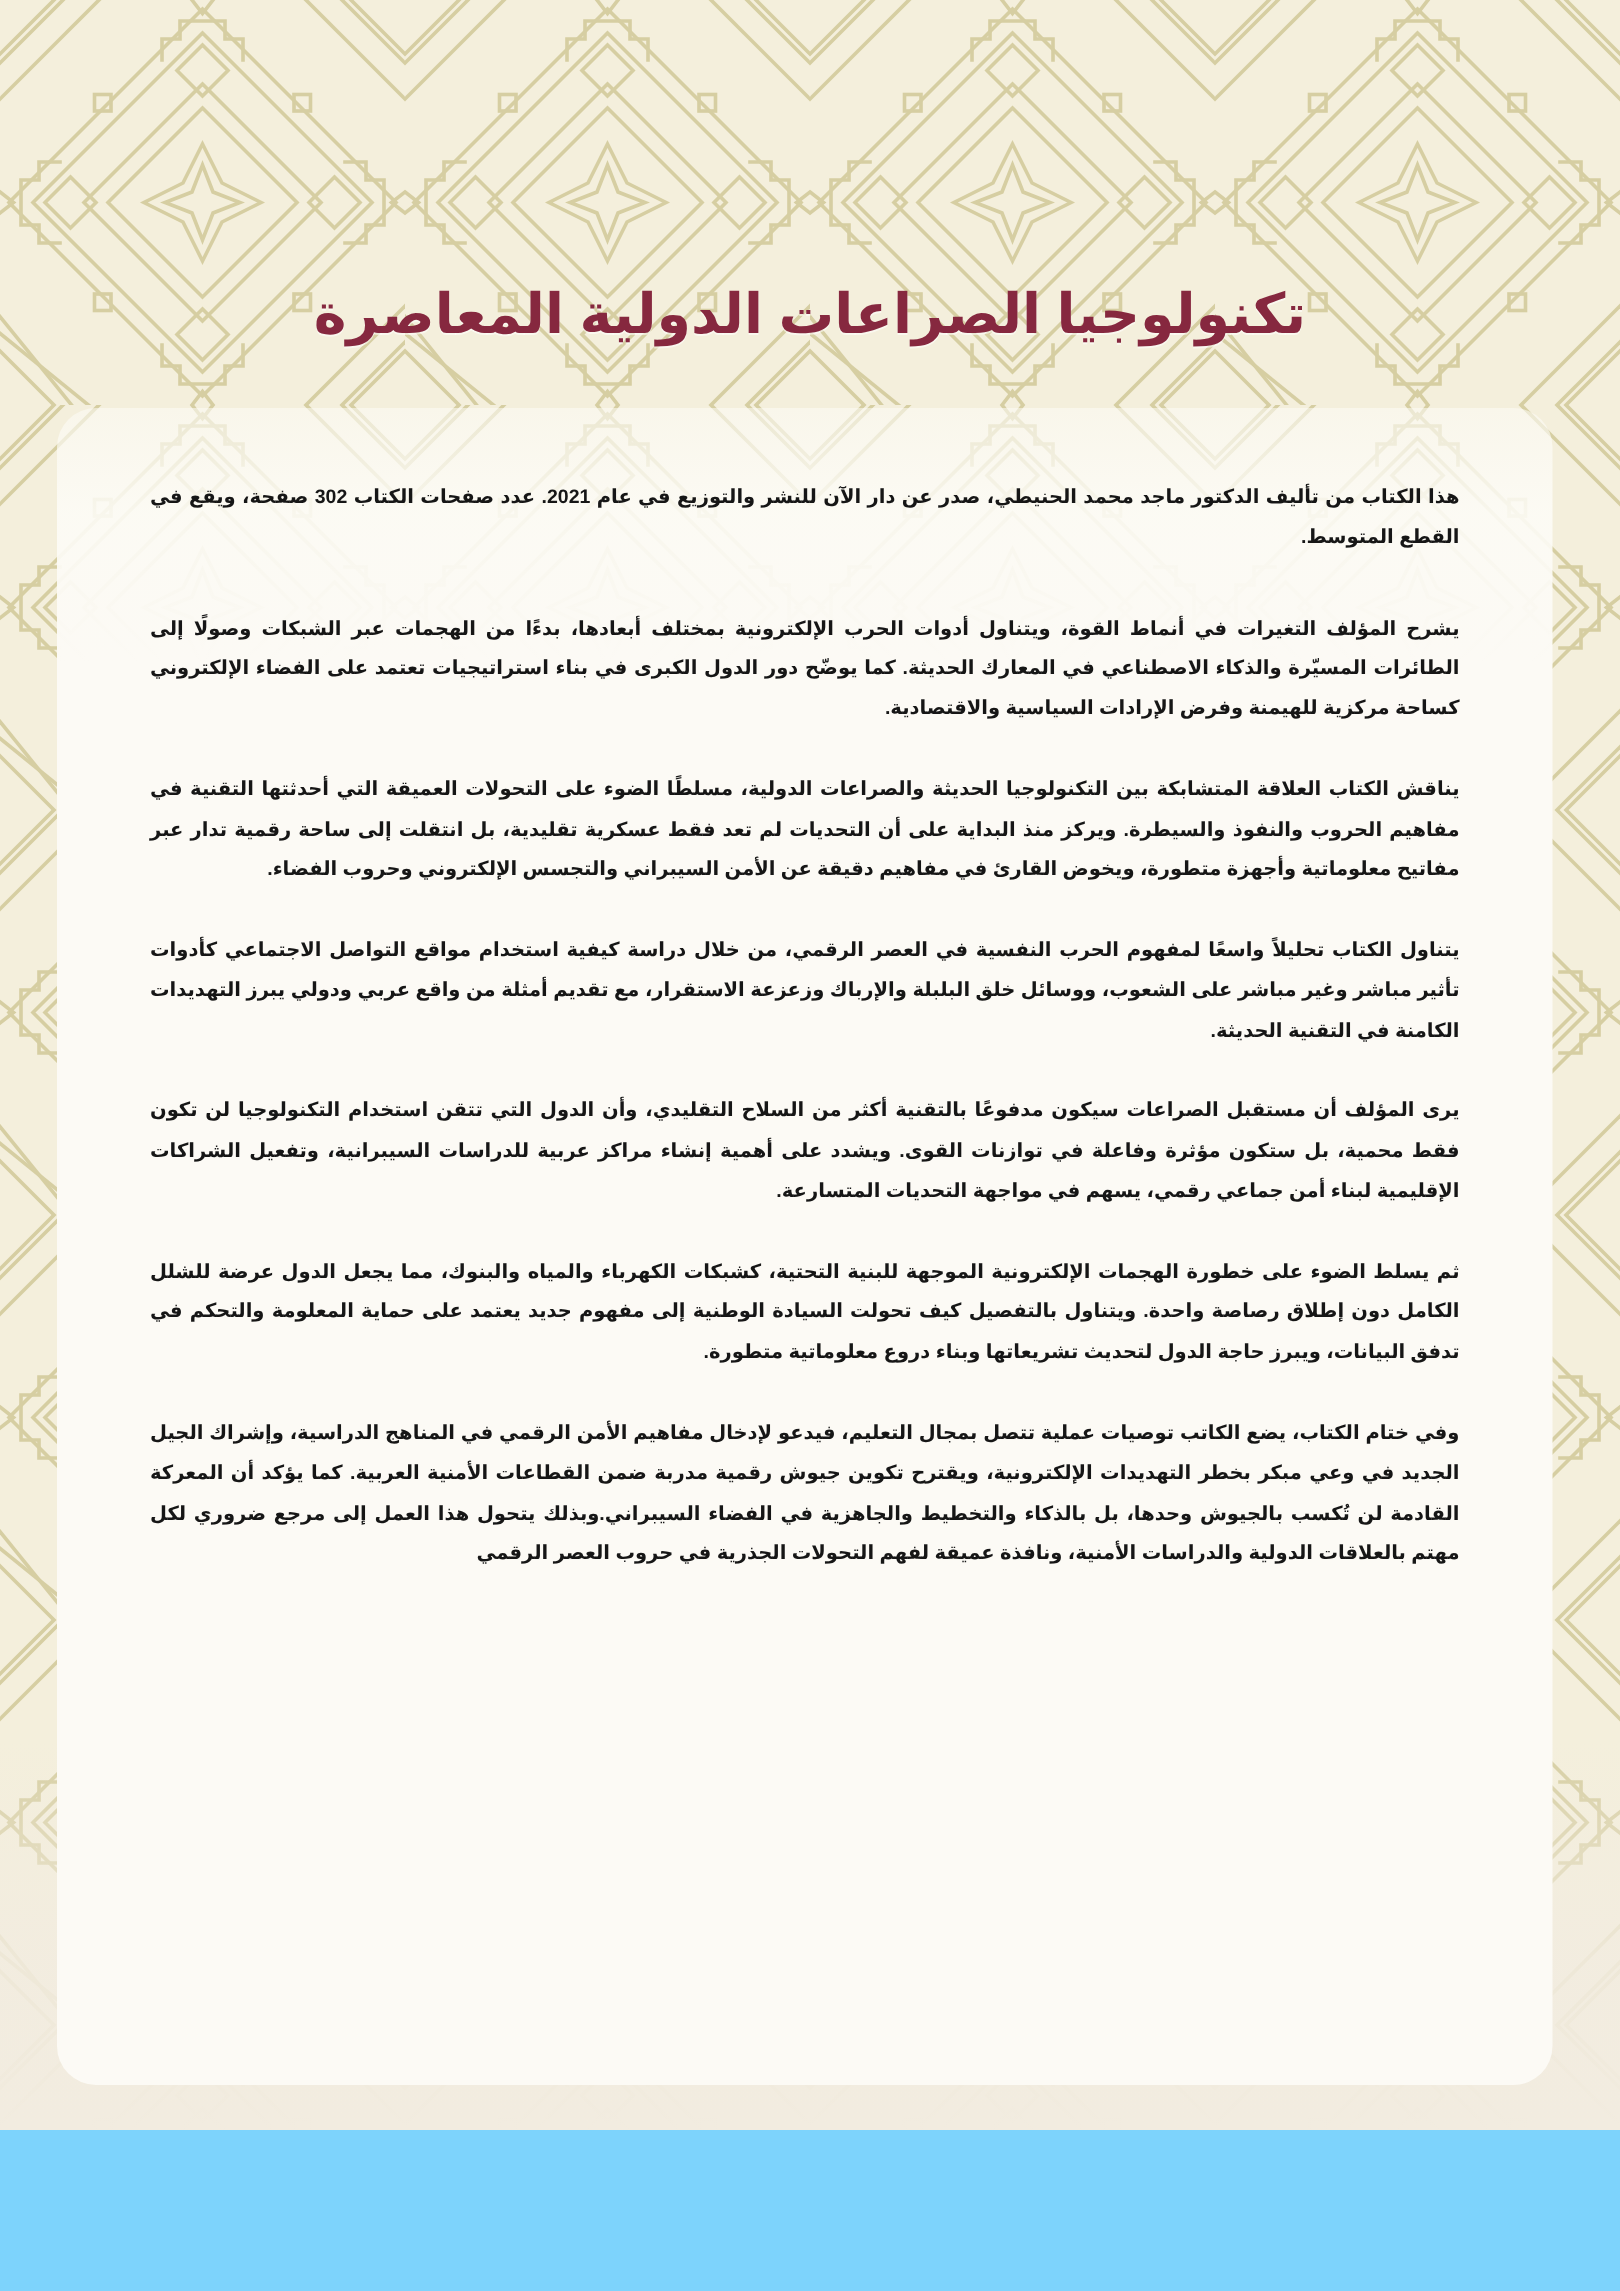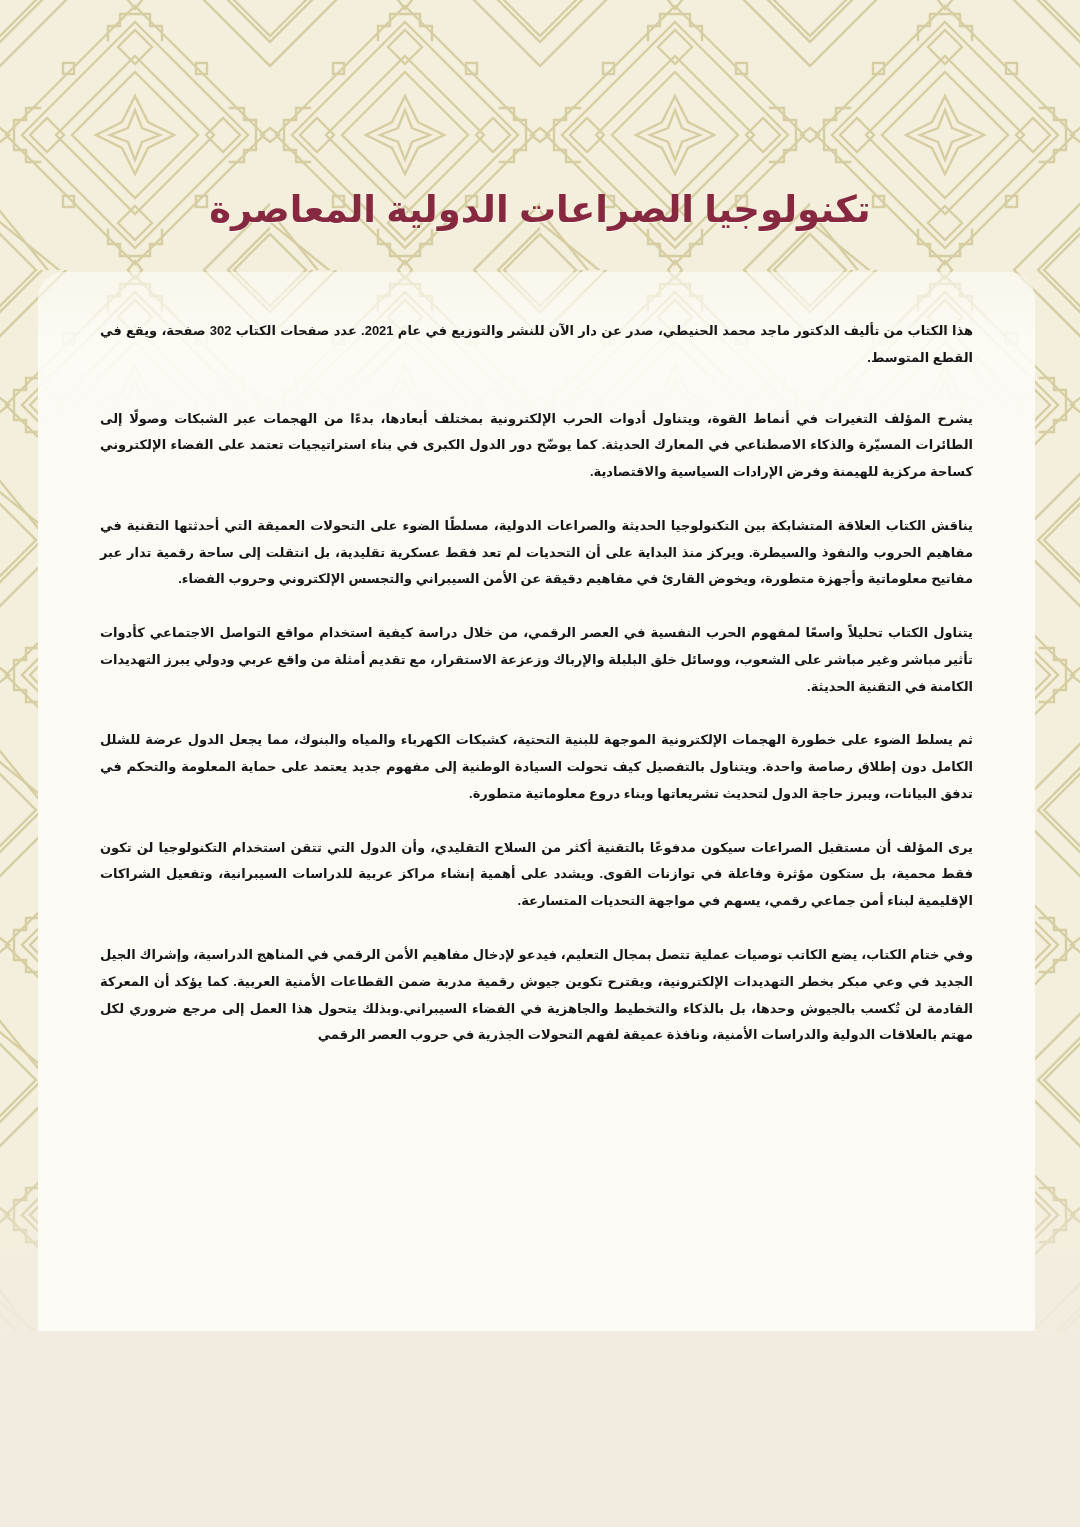--- a/index.html
+++ b/index.html
@@ -14,21 +14,21 @@
     background: #F2ECE0;
     font-family: "Liberation Sans", "DejaVu Sans", sans-serif;
     position: relative;
   }
 
   
   #page {
     position: absolute;
     inset: 0;
     width: 1080px;
-    height: 1331px;
+    height: 1527px;
     background: #7dd3fc;
     overflow: hidden;
   }
 
   #pattern-band {
     position: absolute;
     top: 0;
     left: 0;
     width: 1080px;
     height: 1420px;
@@ -176,19 +176,19 @@
   <div id="title-wrap">
     <h1 id="doc-title">تكنولوجيا الصراعات الدولية المعاصرة</h1>
   </div>
 
   <div id="content-card">
     <div id="body-text">
       <p class="lead">هذا الكتاب من تأليف الدكتور ماجد محمد الحنيطي، صدر عن دار الآن للنشر والتوزيع في عام 2021. عدد صفحات الكتاب 302 صفحة، ويقع في القطع المتوسط.</p>
       <p>يشرح المؤلف التغيرات في أنماط القوة، ويتناول أدوات الحرب الإلكترونية بمختلف أبعادها، بدءًا من الهجمات عبر الشبكات وصولًا إلى الطائرات المسيّرة والذكاء الاصطناعي في المعارك الحديثة. كما يوضّح دور الدول الكبرى في بناء استراتيجيات تعتمد على الفضاء الإلكتروني كساحة مركزية للهيمنة وفرض الإرادات السياسية والاقتصادية.</p>
       <p>يناقش الكتاب العلاقة المتشابكة بين التكنولوجيا الحديثة والصراعات الدولية، مسلطًا الضوء على التحولات العميقة التي أحدثتها التقنية في مفاهيم الحروب والنفوذ والسيطرة. ويركز منذ البداية على أن التحديات لم تعد فقط عسكرية تقليدية، بل انتقلت إلى ساحة رقمية تدار عبر مفاتيح معلوماتية وأجهزة متطورة، ويخوض القارئ في مفاهيم دقيقة عن الأمن السيبراني والتجسس الإلكتروني وحروب الفضاء.</p>
       <p>يتناول الكتاب تحليلاً واسعًا لمفهوم الحرب النفسية في العصر الرقمي، من خلال دراسة كيفية استخدام مواقع التواصل الاجتماعي كأدوات تأثير مباشر وغير مباشر على الشعوب، ووسائل خلق البلبلة والإرباك وزعزعة الاستقرار، مع تقديم أمثلة من واقع عربي ودولي يبرز التهديدات الكامنة في التقنية الحديثة.</p>
+      <p>يرى المؤلف أن مستقبل الصراعات سيكون مدفوعًا بالتقنية أكثر من السلاح التقليدي، وأن الدول التي تتقن استخدام التكنولوجيا لن تكون فقط محمية، بل ستكون مؤثرة وفاعلة في توازنات القوى. ويشدد على أهمية إنشاء مراكز عربية للدراسات السيبرانية، وتفعيل الشراكات الإقليمية لبناء أمن جماعي رقمي، يسهم في مواجهة التحديات المتسارعة.</p>
       <p>ثم يسلط الضوء على خطورة الهجمات الإلكترونية الموجهة للبنية التحتية، كشبكات الكهرباء والمياه والبنوك، مما يجعل الدول عرضة للشلل الكامل دون إطلاق رصاصة واحدة. ويتناول بالتفصيل كيف تحولت السيادة الوطنية إلى مفهوم جديد يعتمد على حماية المعلومة والتحكم في تدفق البيانات، ويبرز حاجة الدول لتحديث تشريعاتها وبناء دروع معلوماتية متطورة.</p>
-      <p>يرى المؤلف أن مستقبل الصراعات سيكون مدفوعًا بالتقنية أكثر من السلاح التقليدي، وأن الدول التي تتقن استخدام التكنولوجيا لن تكون فقط محمية، بل ستكون مؤثرة وفاعلة في توازنات القوى. ويشدد على أهمية إنشاء مراكز عربية للدراسات السيبرانية، وتفعيل الشراكات الإقليمية لبناء أمن جماعي رقمي، يسهم في مواجهة التحديات المتسارعة.</p>
       <p>وفي ختام الكتاب، يضع الكاتب توصيات عملية تتصل بمجال التعليم، فيدعو لإدخال مفاهيم الأمن الرقمي في المناهج الدراسية، وإشراك الجيل الجديد في وعي مبكر بخطر التهديدات الإلكترونية، ويقترح تكوين جيوش رقمية مدربة ضمن القطاعات الأمنية العربية. كما يؤكد أن المعركة القادمة لن تُكسب بالجيوش وحدها، بل بالذكاء والتخطيط والجاهزية في الفضاء السيبراني.وبذلك يتحول هذا العمل إلى مرجع ضروري لكل مهتم بالعلاقات الدولية والدراسات الأمنية، ونافذة عميقة لفهم التحولات الجذرية في حروب العصر الرقمي</p>
     </div>
   </div>
 
 </div>
 
 </body></html>

